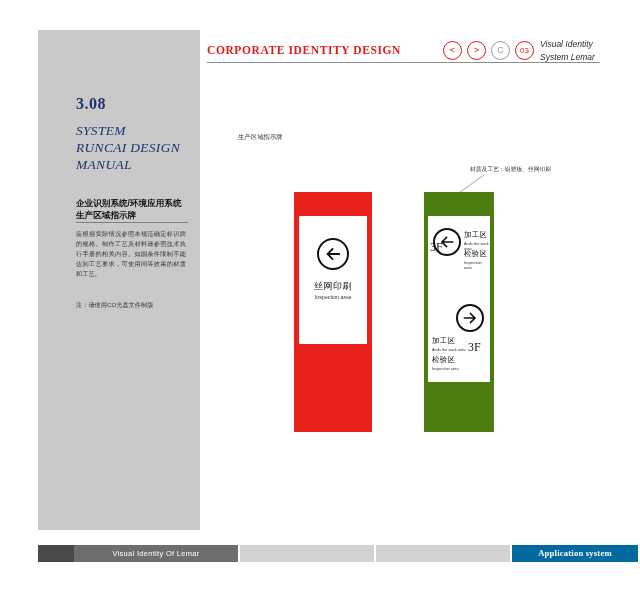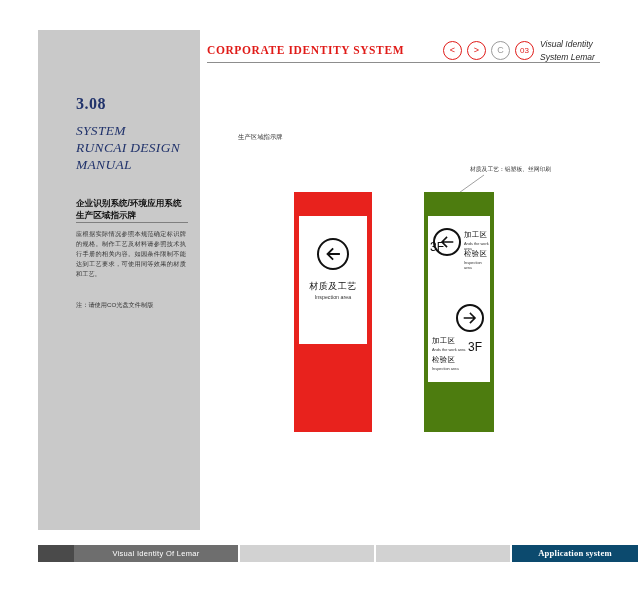--- a/index.html
+++ b/index.html
@@ -269,21 +269,21 @@
     color: #111111;
     letter-spacing: 0.3px;
   }
   .blk-en {
     position: absolute;
     font-size: 3.9px;
     color: #333333;
   }
   .floor {
     position: absolute;
-    font-family: Liberation Sans, sans-serif;
+    font-family: Liberation Serif, serif;
     font-size: 12px;
     font-weight: normal;
     color: #111111;
   }
 
   
   .footer {
     position: absolute;
     left: 38px;
     top: 545px;
@@ -292,21 +292,21 @@
   }
   .f-seg {
     position: absolute;
     top: 0;
     height: 17px;
   }
   .f1 { left: 0;   width: 36px; background: #4a4a4a; }
   .f2 { left: 36px; width: 164px; background: #6e6e6e; }
   .f3 { left: 202px; width: 134px; background: #d2d2d2; }
   .f4 { left: 338px; width: 134px; background: #d2d2d2; }
-  .f5 { left: 474px; width: 126px; background: #0c4a6e; }
+  .f5 { left: 474px; width: 126px; background: #0369a1; }
   .f2 .f-label {
     color: #ffffff;
     font-size: 7.5px;
     line-height: 17px;
     text-align: center;
     width: 100%;
     display: block;
     letter-spacing: 0.3px;
     border-radius: 7px;
   }
@@ -336,21 +336,21 @@
     <div>RUNCAI DESIGN</div>
     <div>MANUAL</div>
   </div>
 
   <div class="cn-title">企业识别系统/环境应用系统</div>
   <div class="cn-subtitle">生产区域指示牌</div>
   <div class="rule-under-title"></div>
   <div class="cn-body">应根据实际情况参照本规范确定标识牌的规格。制作工艺及材料请参照技术执行手册的相关内容。如因条件限制不能达到工艺要求，可使用同等效果的材质和工艺。</div>
   <div class="cn-note">注：请使用CO光盘文件制版</div>
 
-  <div class="header-title">CORPORATE IDENTITY SYSTEM</div>
+  <div class="header-title">CORPORATE IDENTITY DESIGN</div>
   <div class="header-rule"></div>
 
   <div class="nav-circles">
     <div class="circ c1">&lt;</div>
     <div class="circ c2">&gt;</div>
     <div class="circ c3">C</div>
     <div class="circ c4">03</div>
   </div>
 
   <div class="header-right">
@@ -367,21 +367,21 @@
     </svg>
   </div>
 
   <div class="sign-a">
     <div class="sign-a-white">
       <div class="arrow-circle arrow-a">
         <svg width="20" height="20" viewBox="0 0 20 20">
           <path d="M16 10 H5 M9.5 5 L4.5 10 L9.5 15" fill="none" stroke="#111111" stroke-width="1.8" stroke-linecap="square"></path>
         </svg>
       </div>
-      <div class="a-cn">材质及工艺</div>
+      <div class="a-cn">丝网印刷</div>
       <div class="a-en">Inspection area</div>
     </div>
   </div>
 
   <div class="sign-b">
     <div class="sign-b-white">
 
       <div class="arrow-circle arrow-b1">
         <svg width="18" height="18" viewBox="0 0 18 18">
           <path d="M14.5 9 H4.5 M8.5 4.5 L4 9 L8.5 13.5" fill="none" stroke="#111111" stroke-width="1.6" stroke-linecap="square"></path>

